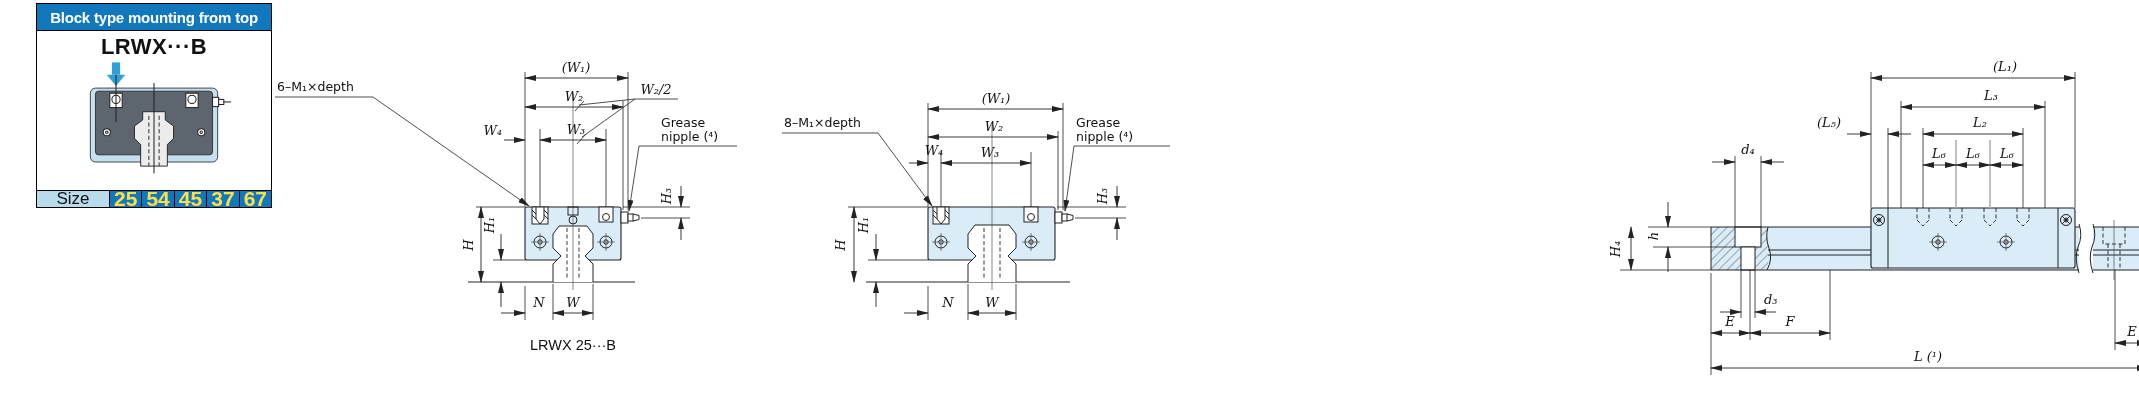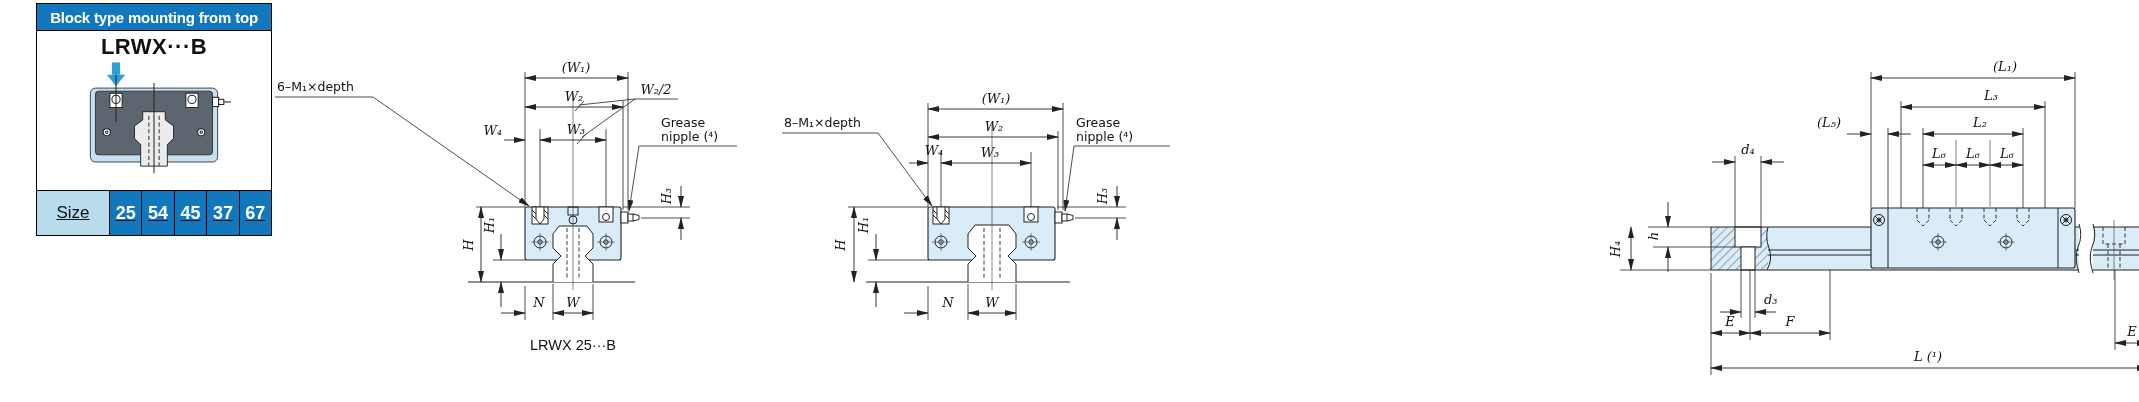--- a/index.html
+++ b/index.html
@@ -8,24 +8,24 @@
   
   .panel{position:absolute;left:8px;top:3px;width:236px;background:#000;
          padding:1px;display:flex;flex-direction:column;gap:1px;box-sizing:border-box;}
   .p-header{height:26px;background:#1278bd;color:#fff;font-weight:bold;font-size:15px;
             display:flex;align-items:center;justify-content:center;letter-spacing:-0.2px;}
   .p-body{display:flex;gap:1px;height:159px;}
   .p-shape{width:72px;background:#b9dcec;display:flex;align-items:center;justify-content:center;
            font-size:17px;}
   .p-content{flex:1;background:#fff;display:flex;flex-direction:column;align-items:center;}
   .p-model{font-weight:bold;font-size:22px;margin-top:3px;letter-spacing:0.5px;}
-  .p-size{display:flex;gap:1px;height:44px;text-decoration:underline;}
+  .p-size{display:flex;gap:1px;height:16px;}
   .p-sizelabel{width:72px;background:#b9dcec;display:flex;align-items:center;justify-content:center;
                font-size:17px;}
-  .p-num{flex:1;background:#1278bd;color:#ffffff;font-weight:bold;font-size:18px;
+  .p-num{flex:1;background:#1278bd;color:#fde047;font-weight:bold;font-size:21px;
          display:flex;align-items:center;justify-content:center;}
   
   .dwg{position:absolute;}
   .s{stroke:#222;fill:none;stroke-width:1;}
   .w{fill:#fff;stroke:#222;stroke-width:1;}
   .blk{fill:#d9ecf7;stroke:#222;stroke-width:1.1;}
   .rail{fill:#fff;stroke:#222;stroke-width:1;}
   .band{fill:#d9ecf7;}
   .d{stroke:#222;stroke-width:0.9;fill:none;}
   .e{stroke:#222;stroke-width:0.8;fill:none;}

